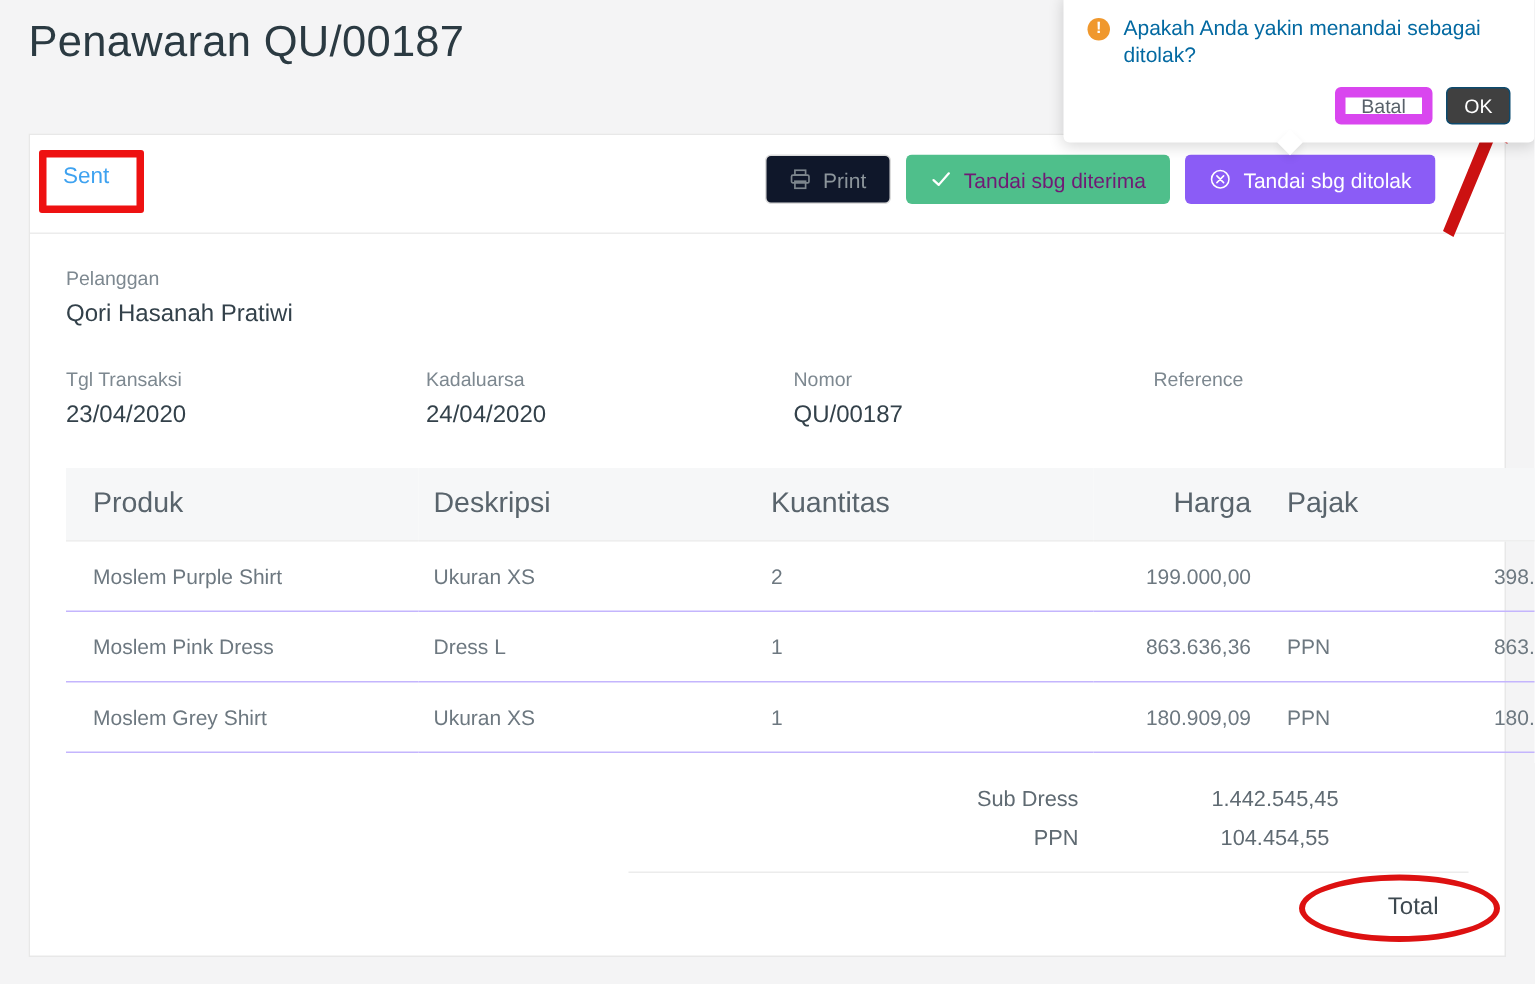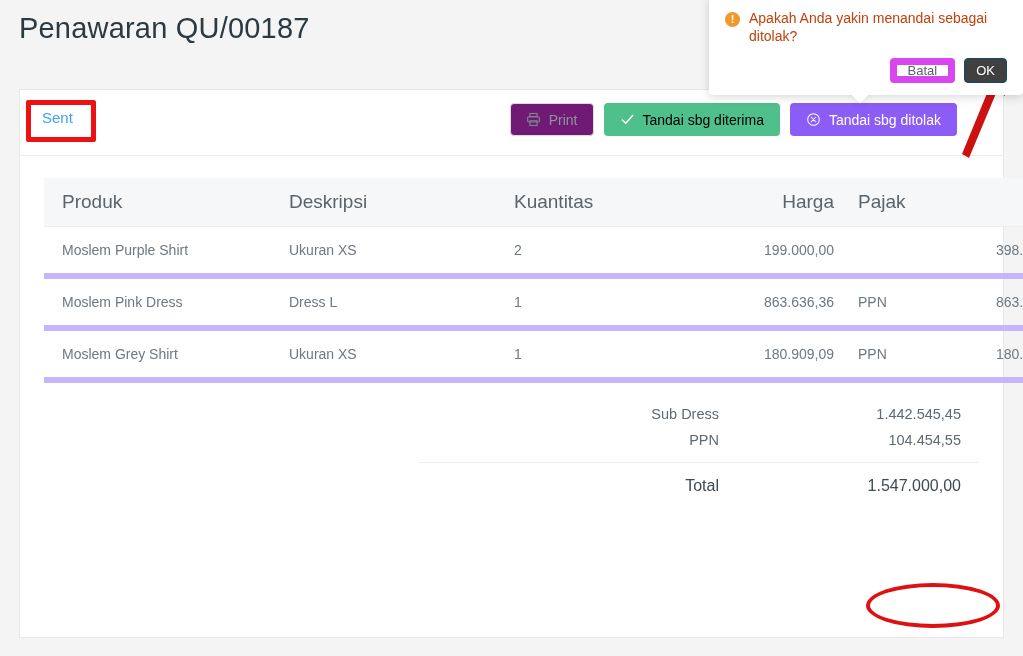--- a/index.html
+++ b/index.html
@@ -89,28 +89,28 @@
     padding: 0 15px;
     border-radius: 4px;
     font-size: 14px;
     font-family: "Liberation Sans", sans-serif;
     cursor: pointer;
     white-space: nowrap;
     border: 1px solid transparent;
   }
 
   .btn-print {
-    background: #701a75;
+    background: #0f172a;
     border: 1px solid #dcdcdc;
     color: #8c959b;
   }
 
   .btn-accept {
     background: #4fbf8b;
-    color: #000000;
+    color: #701a75;
   }
 
   .btn-reject {
     background: #8b5cf6;
     color: #ffffff;
   }
 
   .btn .icon { display: inline-flex; align-items: center; }
 
   .kebab {
@@ -169,21 +169,21 @@
     font-weight: 400;
     color: #59646c;
     padding: 13px 10px;
     text-align: left;
     border-bottom: 1px solid #eeeeee;
   }
   table.items tbody td {
     font-size: 14px;
     color: #6d7880;
     padding: 15px 10px;
-    border-bottom: 6px solid #c4b5fd;
+    border-bottom: 1px solid #c4b5fd;
     text-align: left;
   }
   .col-produk   { width: 235px; padding-left: 18px !important; }
   .col-deskripsi{ width: 225px; }
   .col-kuantitas{ width: 225px; }
   .col-harga    { width: 115px; text-align: right !important; }
   .col-pajak    { width: 90px;  padding-left: 14px !important; }
   .col-total    { width: 150px; text-align: right !important; padding-right: 18px !important; }
 
   
@@ -200,21 +200,21 @@
   }
   .totals-label {
     width: 300px;
     text-align: right;
     font-size: 14.5px;
     color: #5f6a72;
     padding-right: 20px;
   }
   .totals-value {
     width: 240px;
-    text-align: right;
+    text-align: center;
     font-size: 14.5px;
     color: #5f6a72;
     padding-right: 18px;
   }
   .totals-divider {
     border-top: 1px solid #ececec;
     margin: 9px 0 9px 0;
   }
   .totals-row.grand .totals-label,
   .totals-row.grand .totals-value {
@@ -260,21 +260,21 @@
     background: #f0982d;
     color: #ffffff;
     font-size: 11px;
     line-height: 15px;
     text-align: center;
     font-weight: bold;
     margin-top: 2px;
   }
   .popover-text {
     font-size: 14px;
-    color: #c2410c;
+    color: #0369a1;
     line-height: 1.25;
   }
   .popover-actions {
     display: flex;
     justify-content: flex-end;
     align-items: center;
     gap: 9px;
   }
   .btn-sm {
     height: 25px;
@@ -365,21 +365,43 @@
         <span></span>
         <span></span>
         <span></span>
       </div>
 
     </div>
   </div>
 
   <div class="card-body">
 
-
+    <div class="customer-block">
+      <div class="field-label">Pelanggan</div>
+      <div class="field-value">Qori Hasanah Pratiwi</div>
+    </div>
+
+    <div class="meta-row">
+      <div class="meta-col-1">
+        <div class="field-label">Tgl Transaksi</div>
+        <div class="field-value">23/04/2020</div>
+      </div>
+      <div class="meta-col-2">
+        <div class="field-label">Kadaluarsa</div>
+        <div class="field-value">24/04/2020</div>
+      </div>
+      <div class="meta-col-3">
+        <div class="field-label">Nomor</div>
+        <div class="field-value">QU/00187</div>
+      </div>
+      <div class="meta-col-4">
+        <div class="field-label">Reference</div>
+        <div class="field-value"></div>
+      </div>
+    </div>
 
     <table class="items">
       <thead>
         <tr>
           <th class="col-produk">Produk</th>
           <th class="col-deskripsi">Deskripsi</th>
           <th class="col-kuantitas">Kuantitas</th>
           <th class="col-harga">Harga</th>
           <th class="col-pajak">Pajak</th>
           <th class="col-total">Total</th>
@@ -418,21 +440,20 @@
         <div class="totals-label">Sub Dress</div>
         <div class="totals-value">1.442.545,45</div>
       </div>
       <div class="totals-row">
         <div class="totals-label">PPN</div>
         <div class="totals-value">104.454,55</div>
       </div>
       <div class="totals-divider"></div>
       <div class="totals-row grand">
         <div class="totals-label">Total</div>
-        <div class="totals-value">1.547.000,00</div>
       </div>
     </div>
 
   </div>
 </div>
 
 <div class="anno-ellipse"></div>
 
 <div class="popover">
   <div class="popover-msg">

